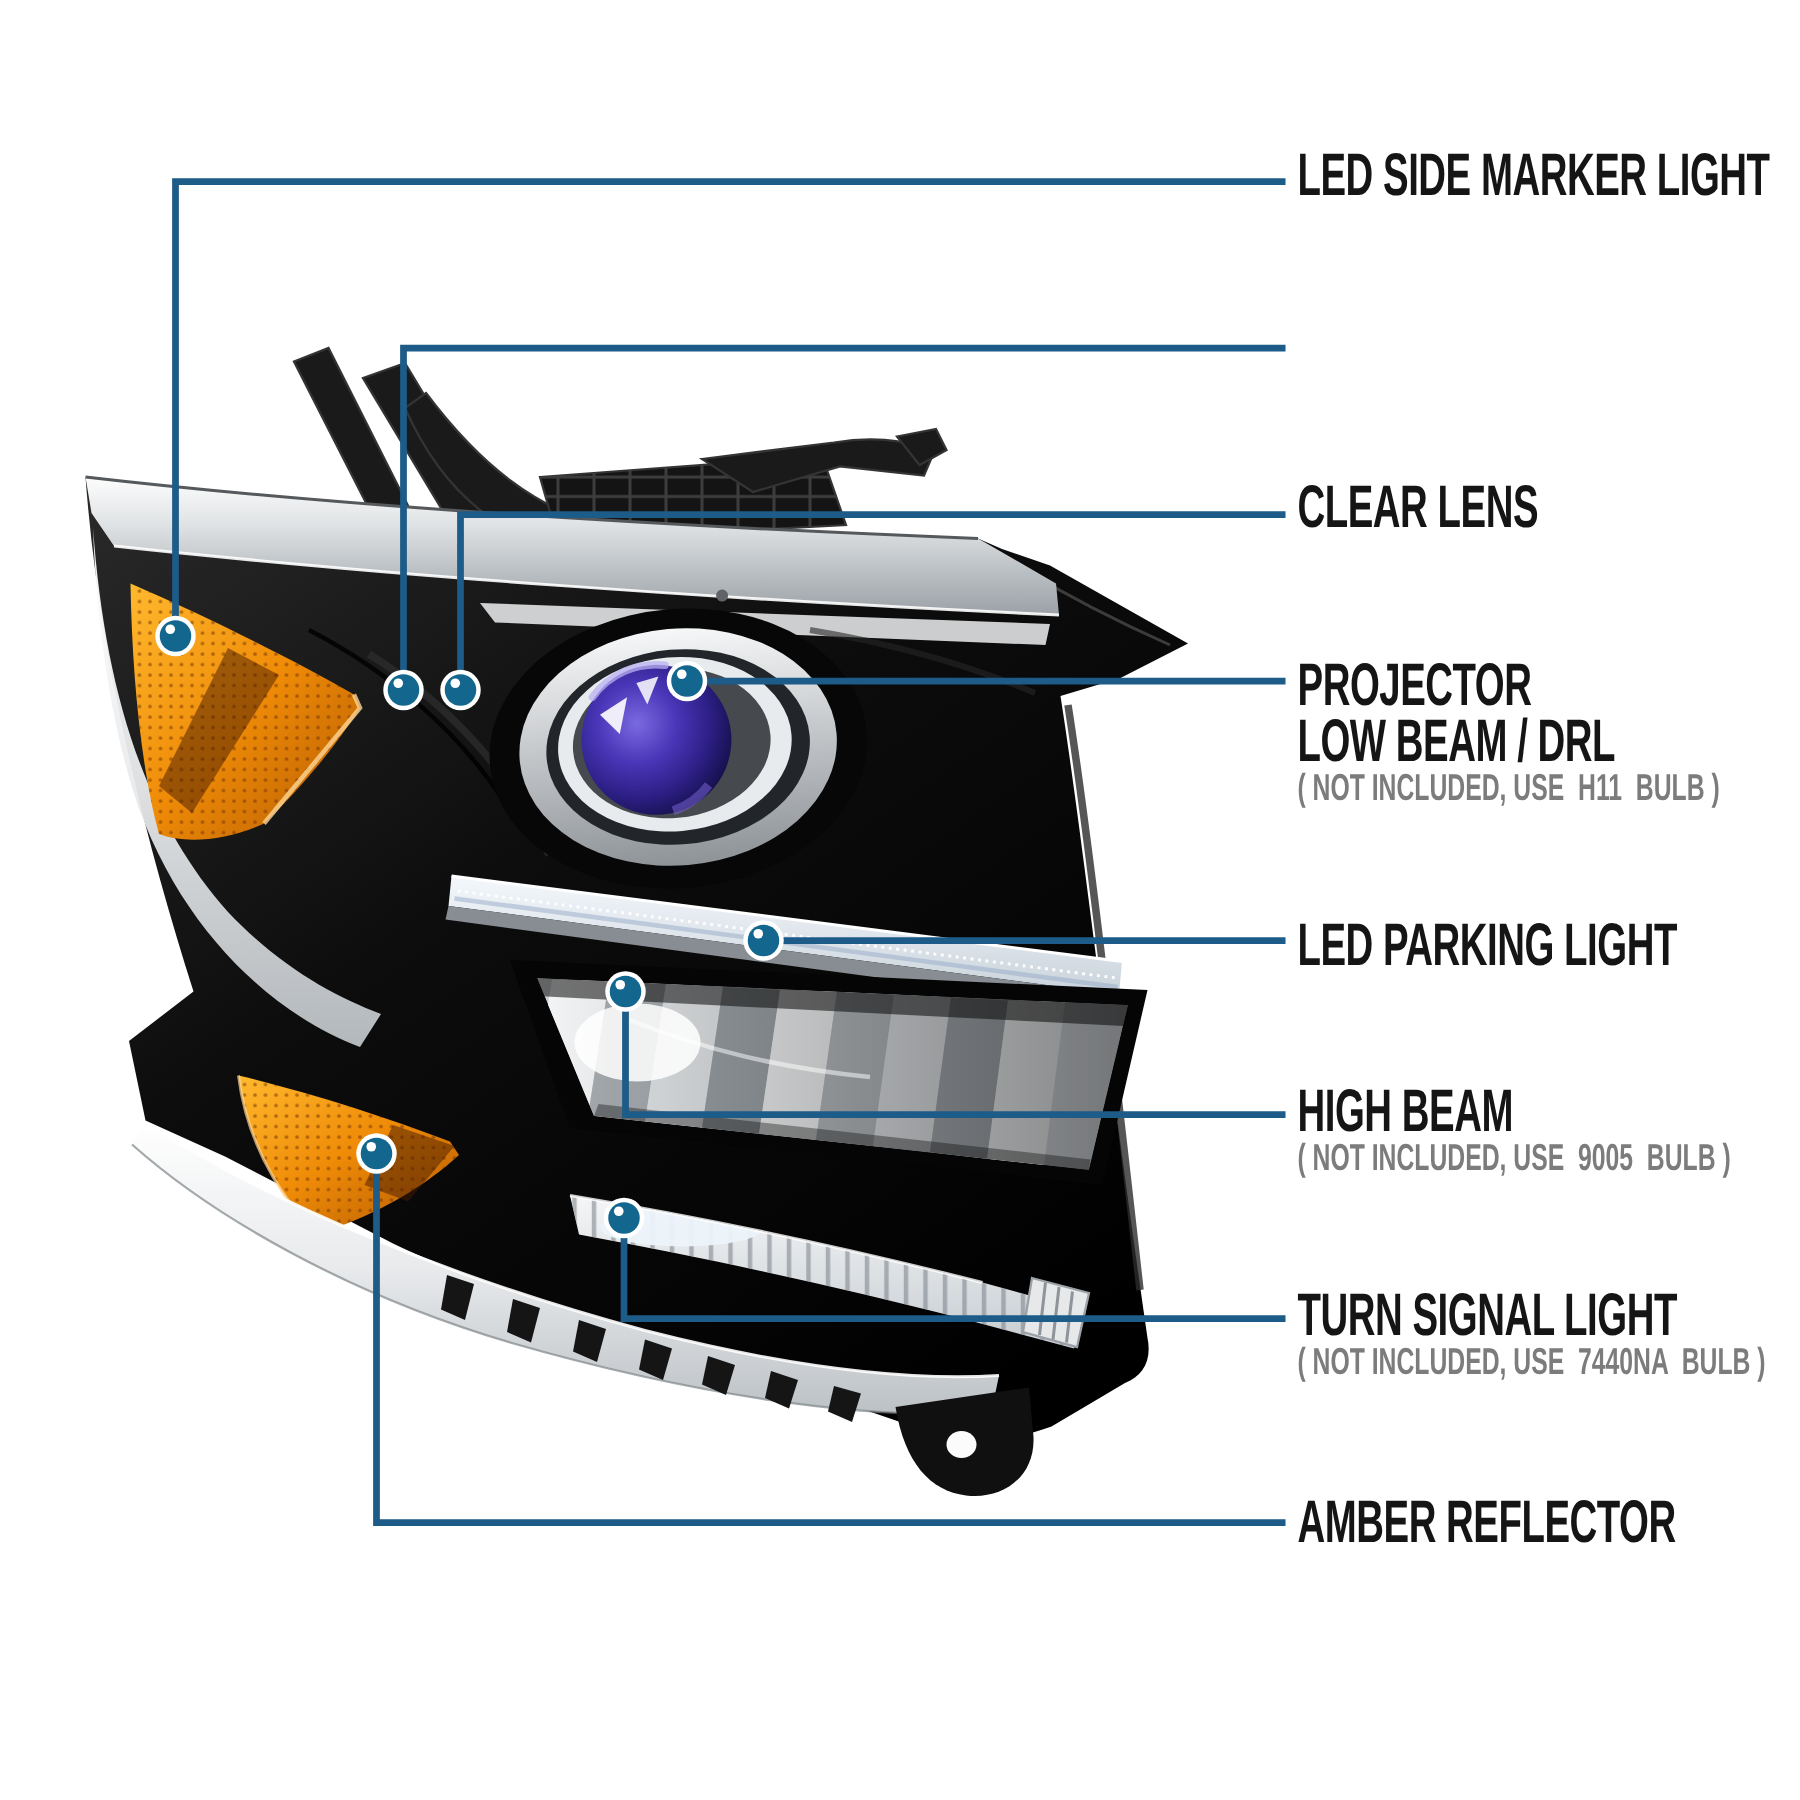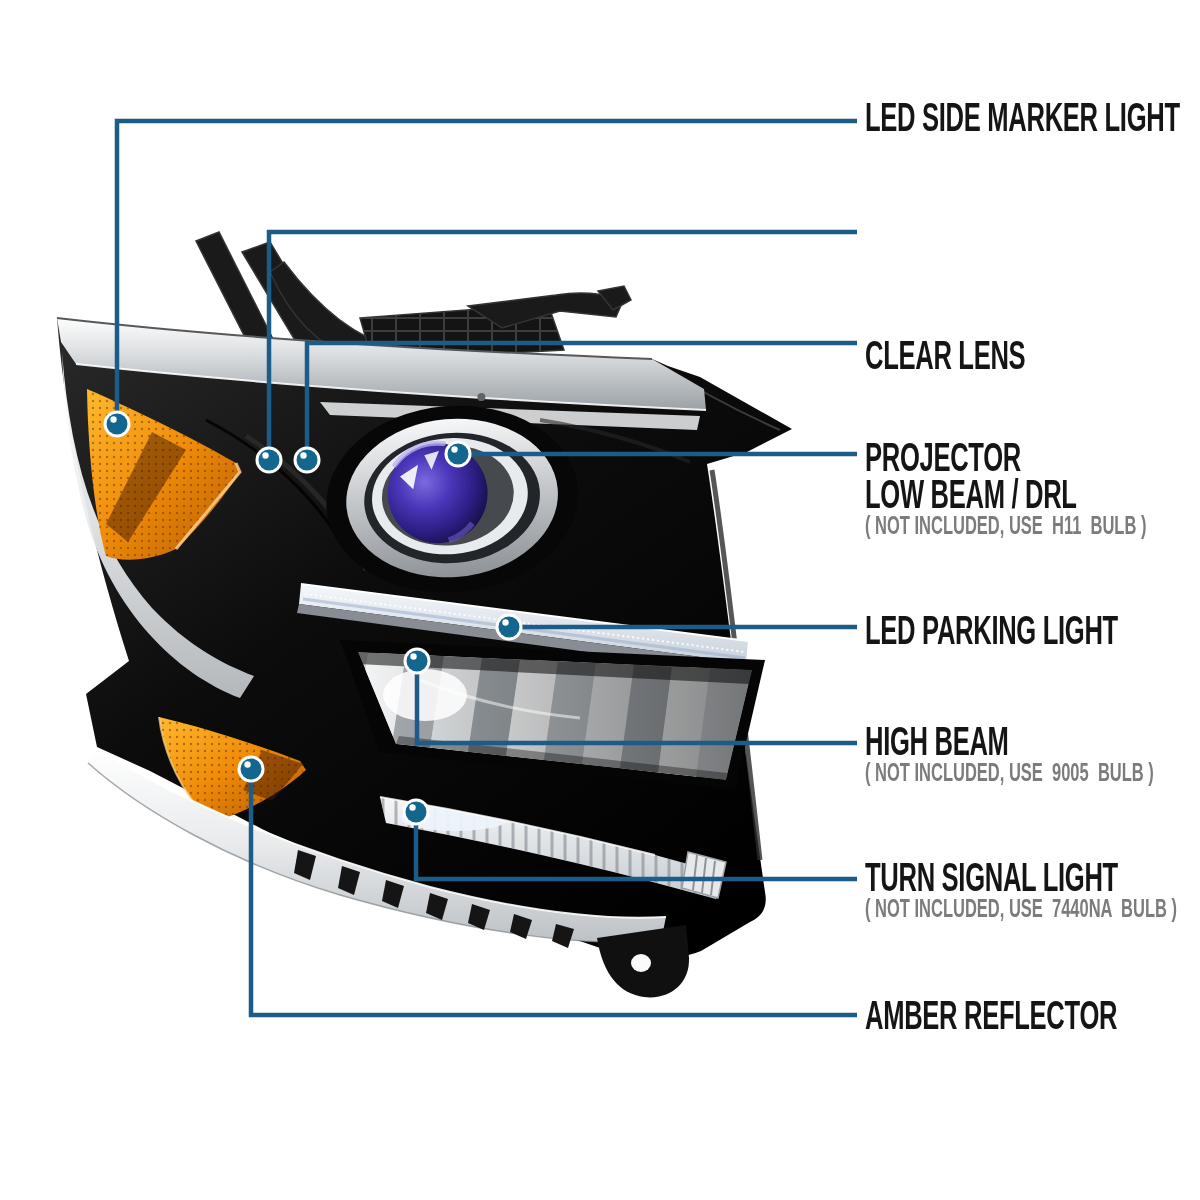--- a/index.html
+++ b/index.html
@@ -256,21 +256,21 @@
         <circle cx="251" cy="769" r="10.5" fill="#13678F"></circle>
         <circle cx="247.5" cy="764.5" r="3.2" fill="#FFFFFF"></circle>
       </g>
     </svg>
 
   <div id="labels">
     <div class="label" style="left: 865px; top: 99px;">
       <div class="t">LED SIDE MARKER LIGHT</div>
 
     </div>
-    <div class="label" style="left: 865px; top: 337px; text-align: center;">
+    <div class="label" style="left: 865px; top: 320px; text-align: center;">
       <div class="t">CLEAR LENS</div>
 
     </div>
     <div class="label" style="left: 865px; top: 439px;">
       <div class="t">PROJECTOR</div>
       <div class="t">LOW BEAM / DRL</div>
       <div class="s">( NOT INCLUDED, USE  H11  BULB )</div>
     </div>
     <div class="label" style="left: 865px; top: 612px;">
       <div class="t">LED PARKING LIGHT</div>

